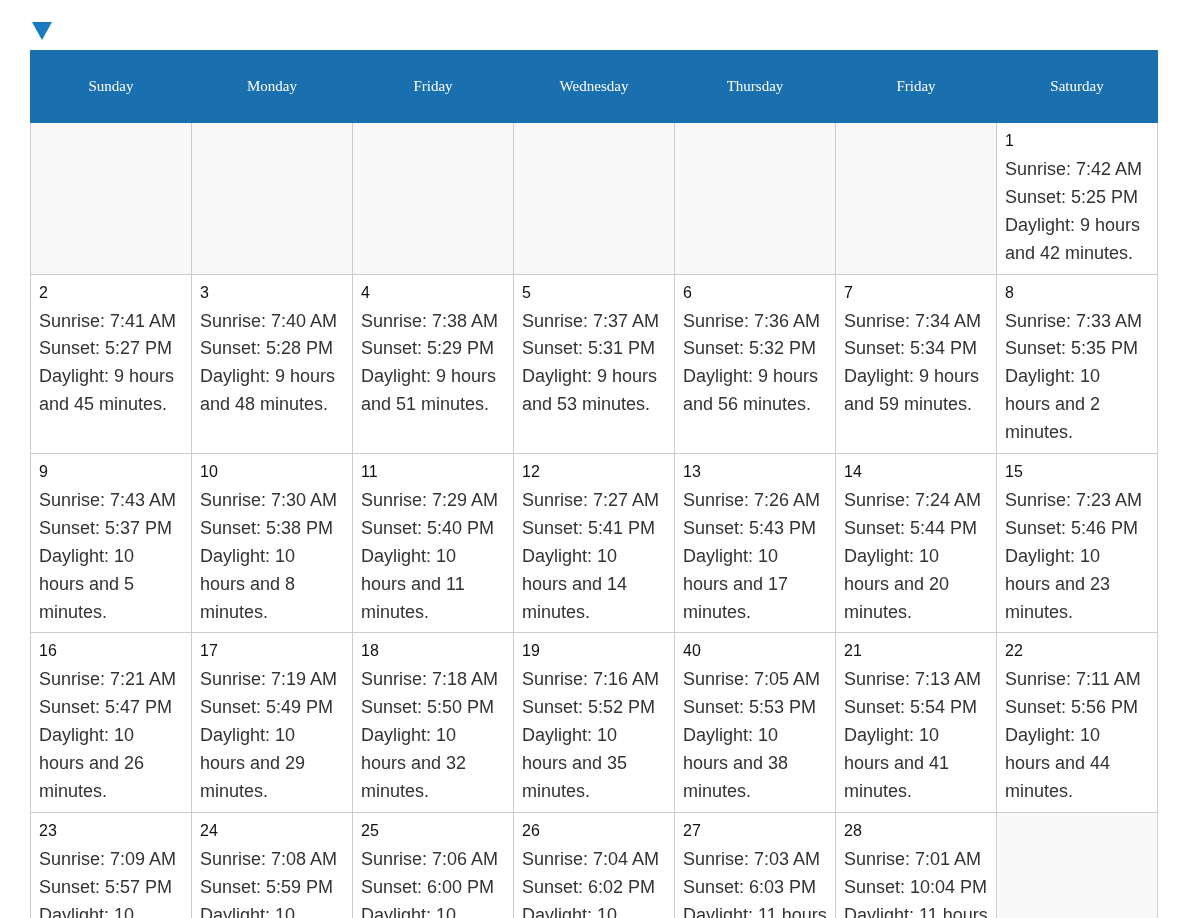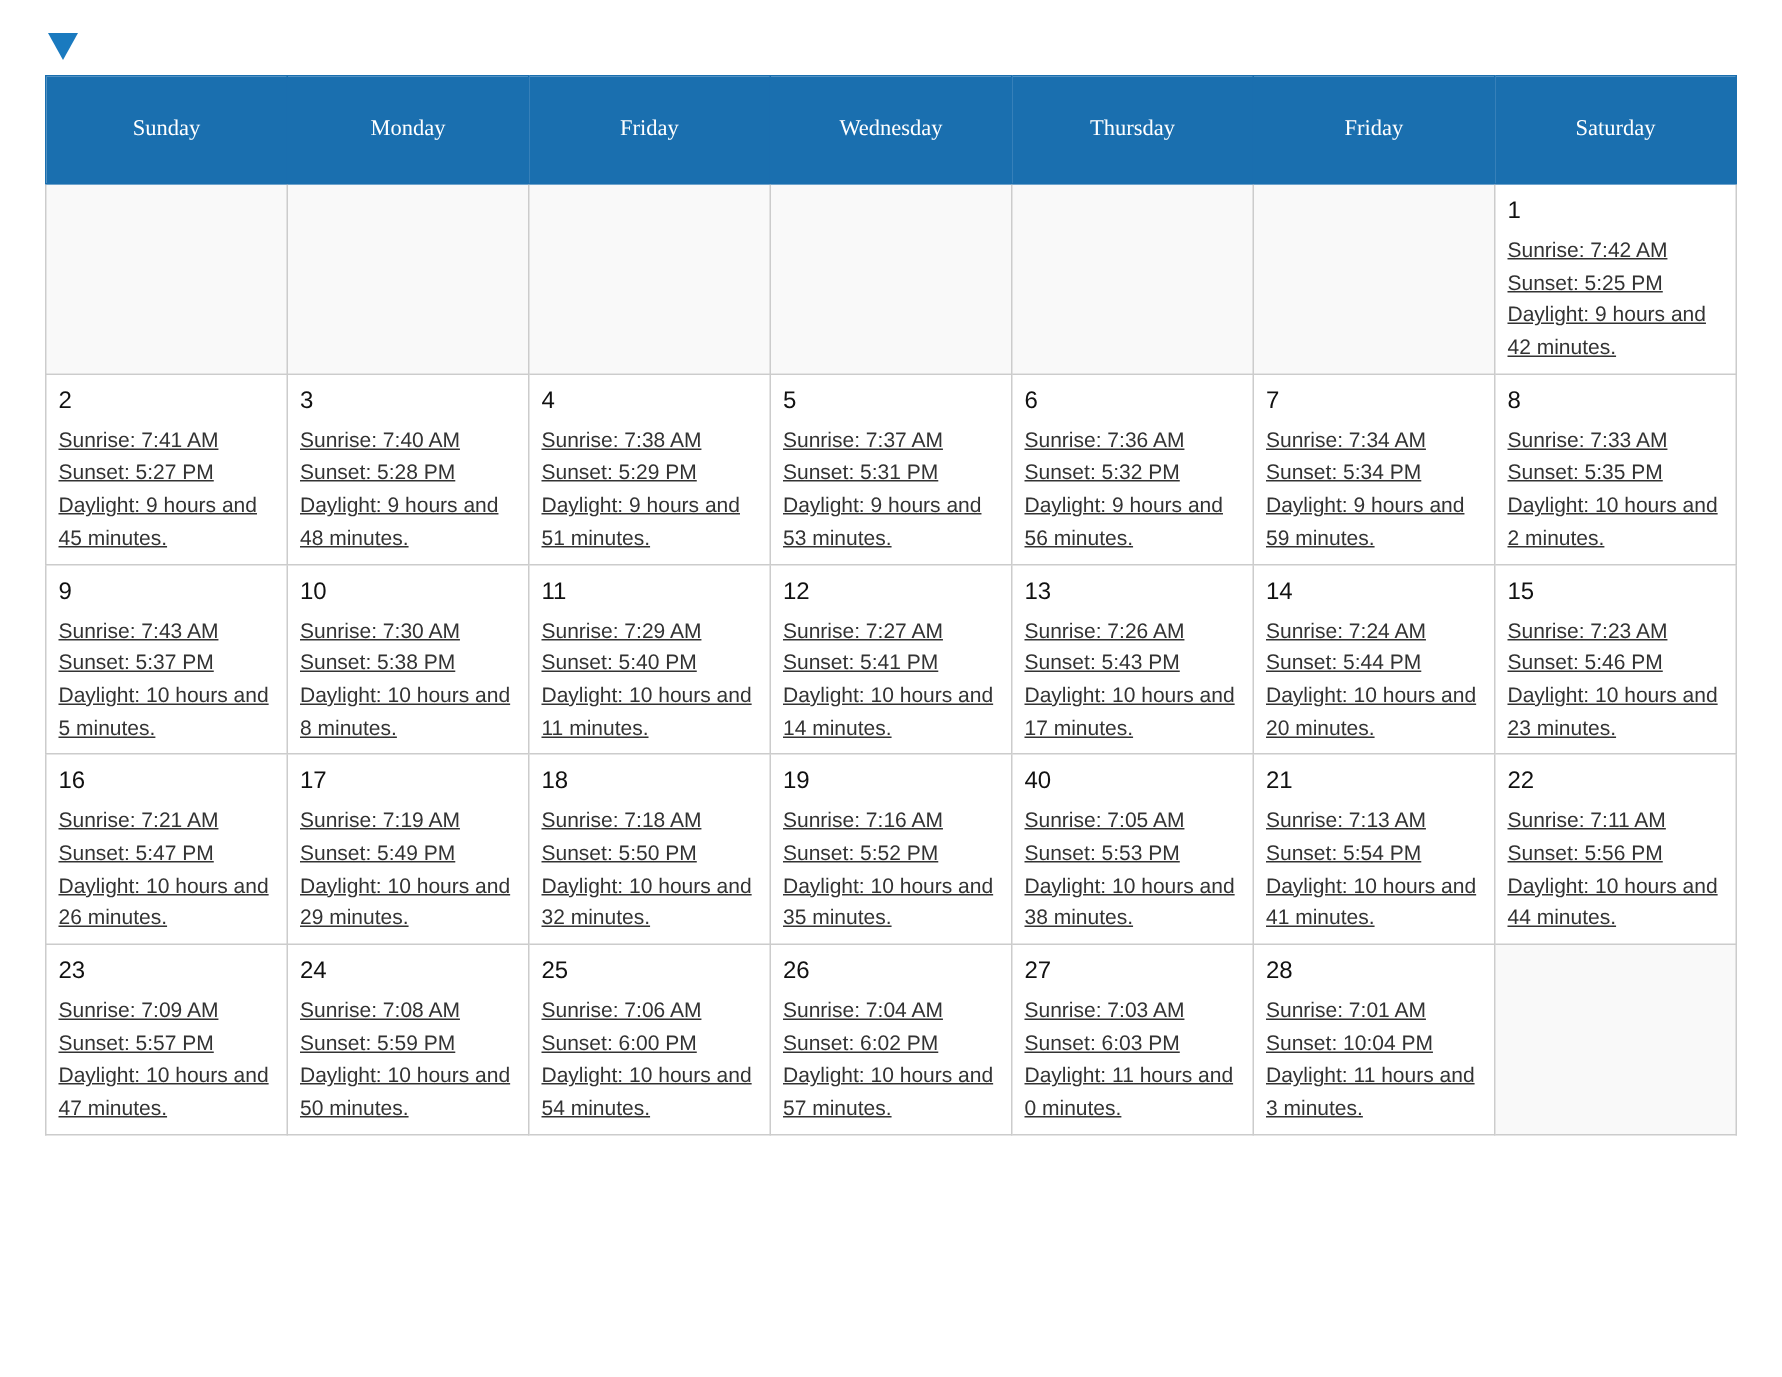--- a/index.html
+++ b/index.html
@@ -91,23 +91,22 @@
     }
     .day-number {
       font-size: 16px;
       font-weight: normal;
       color: #111;
       display: block;
       margin-bottom: 3px;
     }
     .day-info {
       color: #333;
-      font-size: 14px;
+      font-size: 18px;
       line-height: 1.55;
-      text-decoration: underline;
     }
     .row-divider td {
       border-top: 2px solid #1a6faf;
     }
   </style>
 </head>
 <body>
 
 <div class="header">
   <div class="logo">

